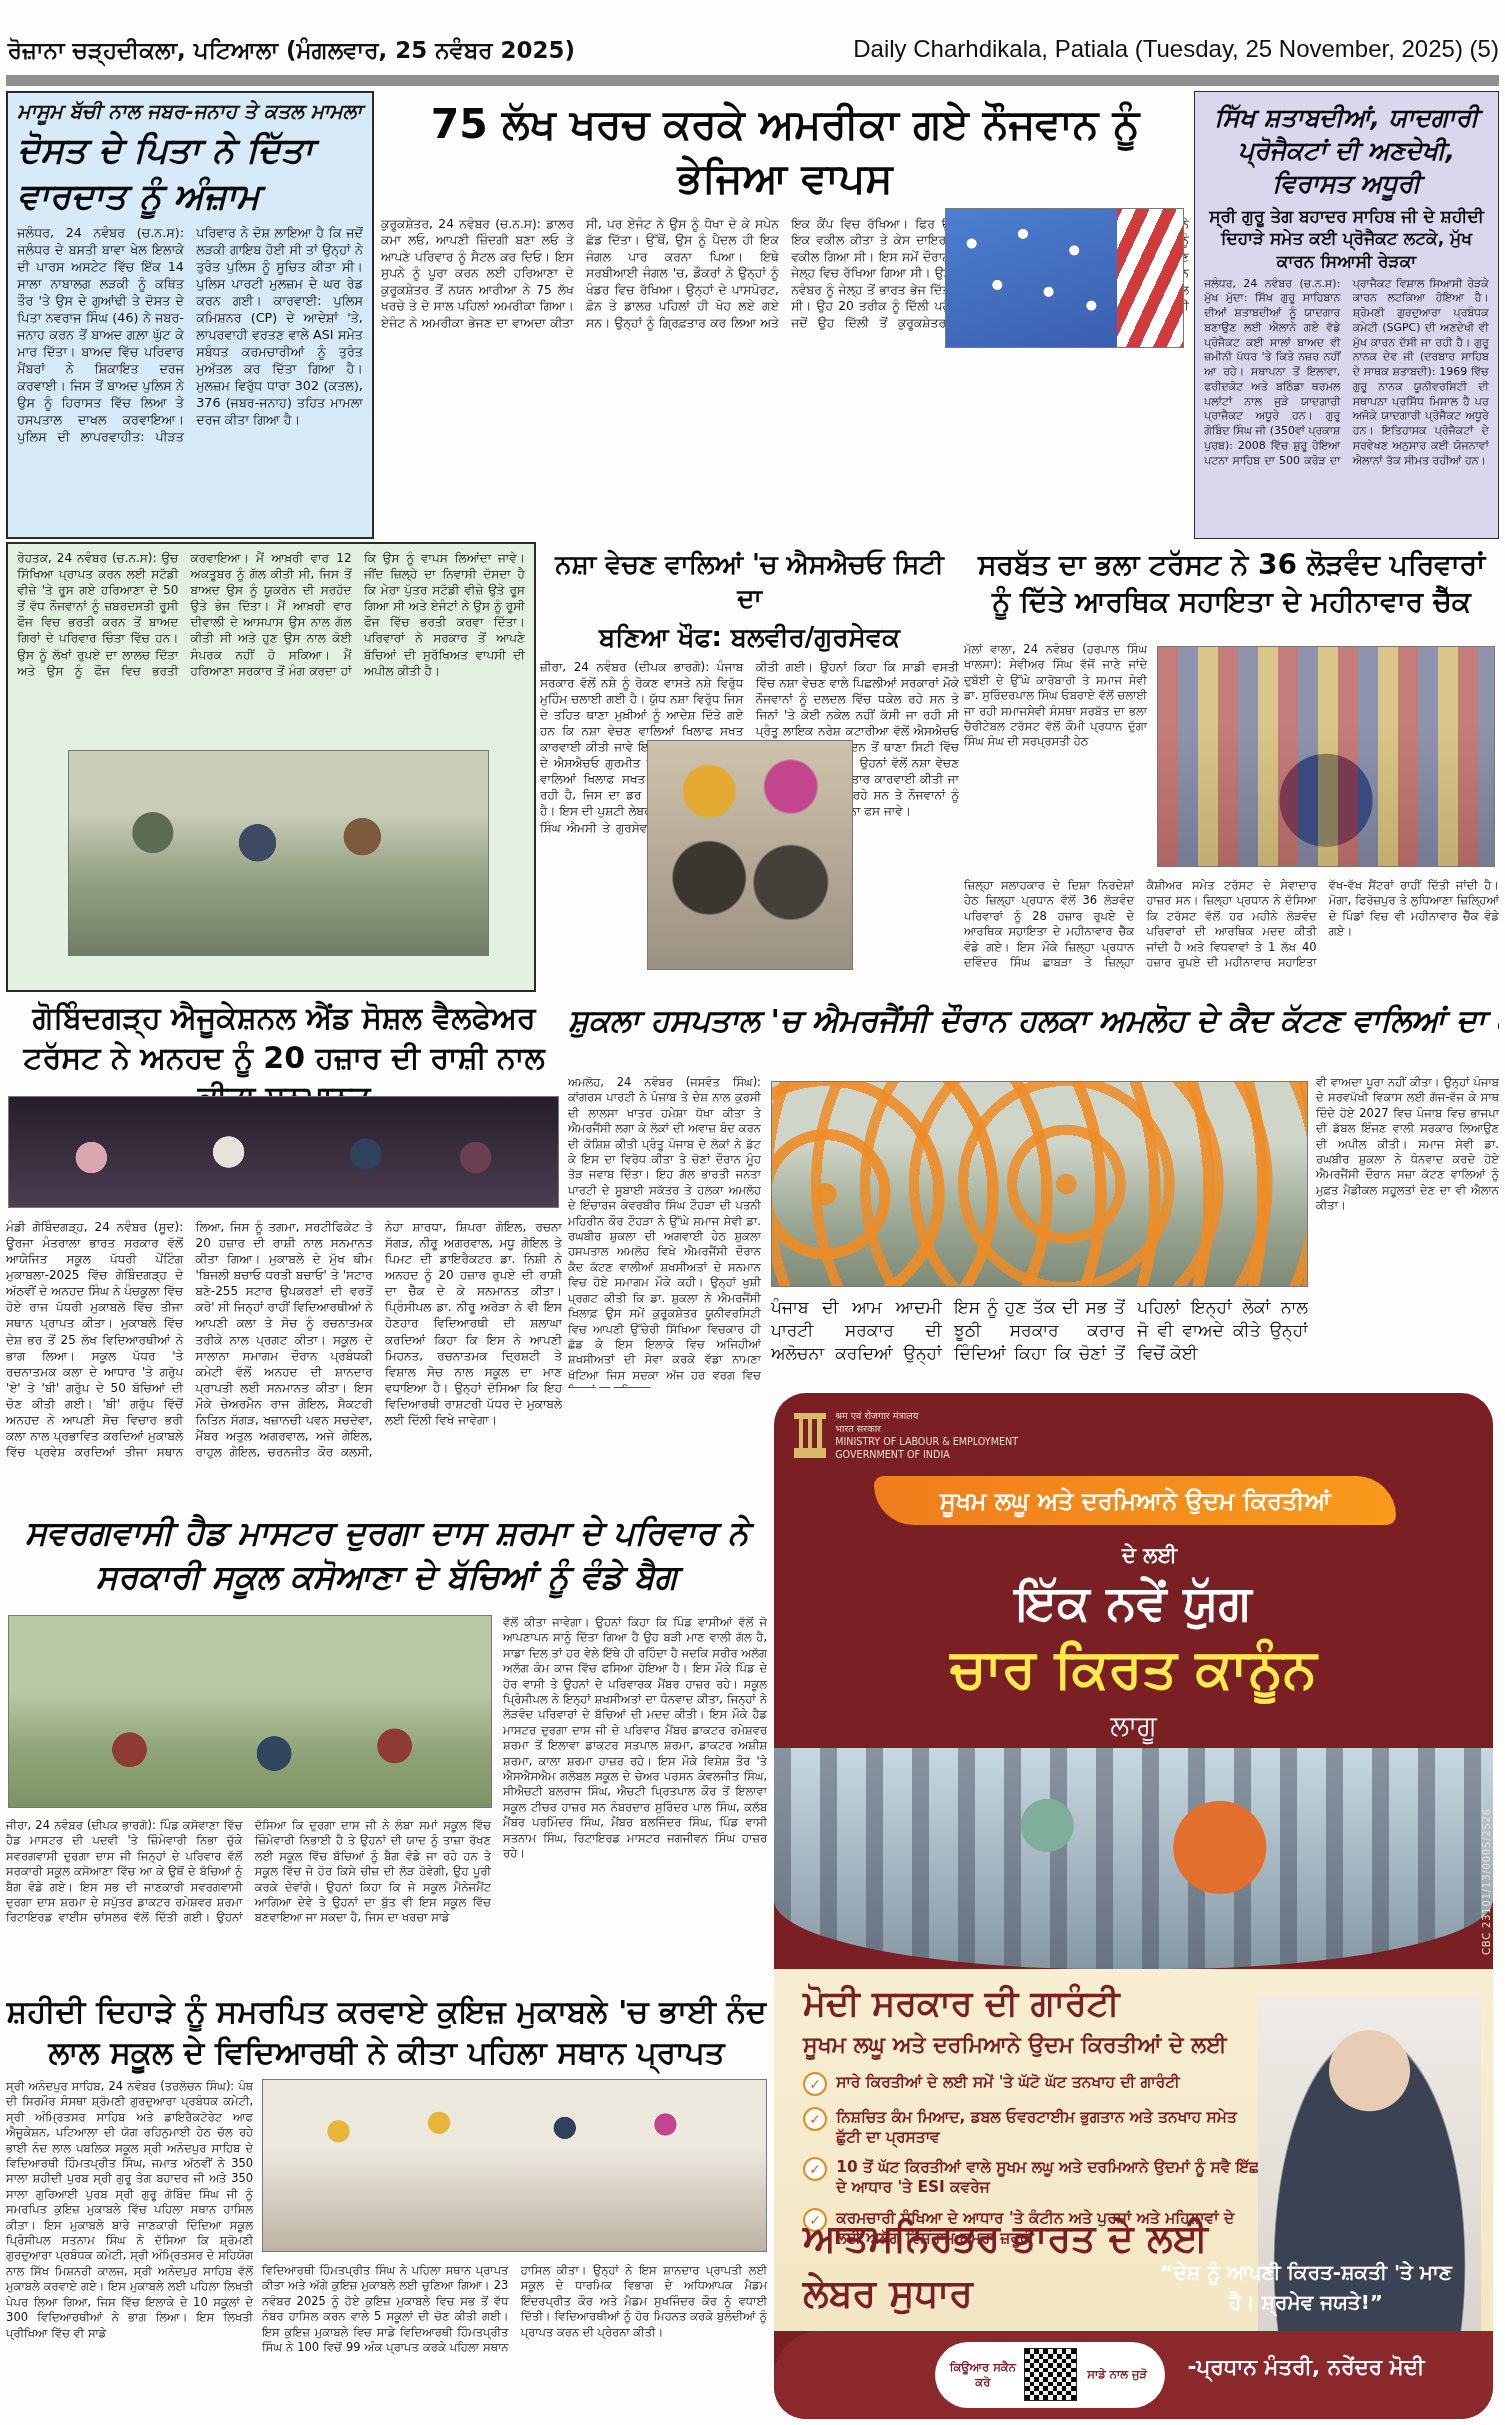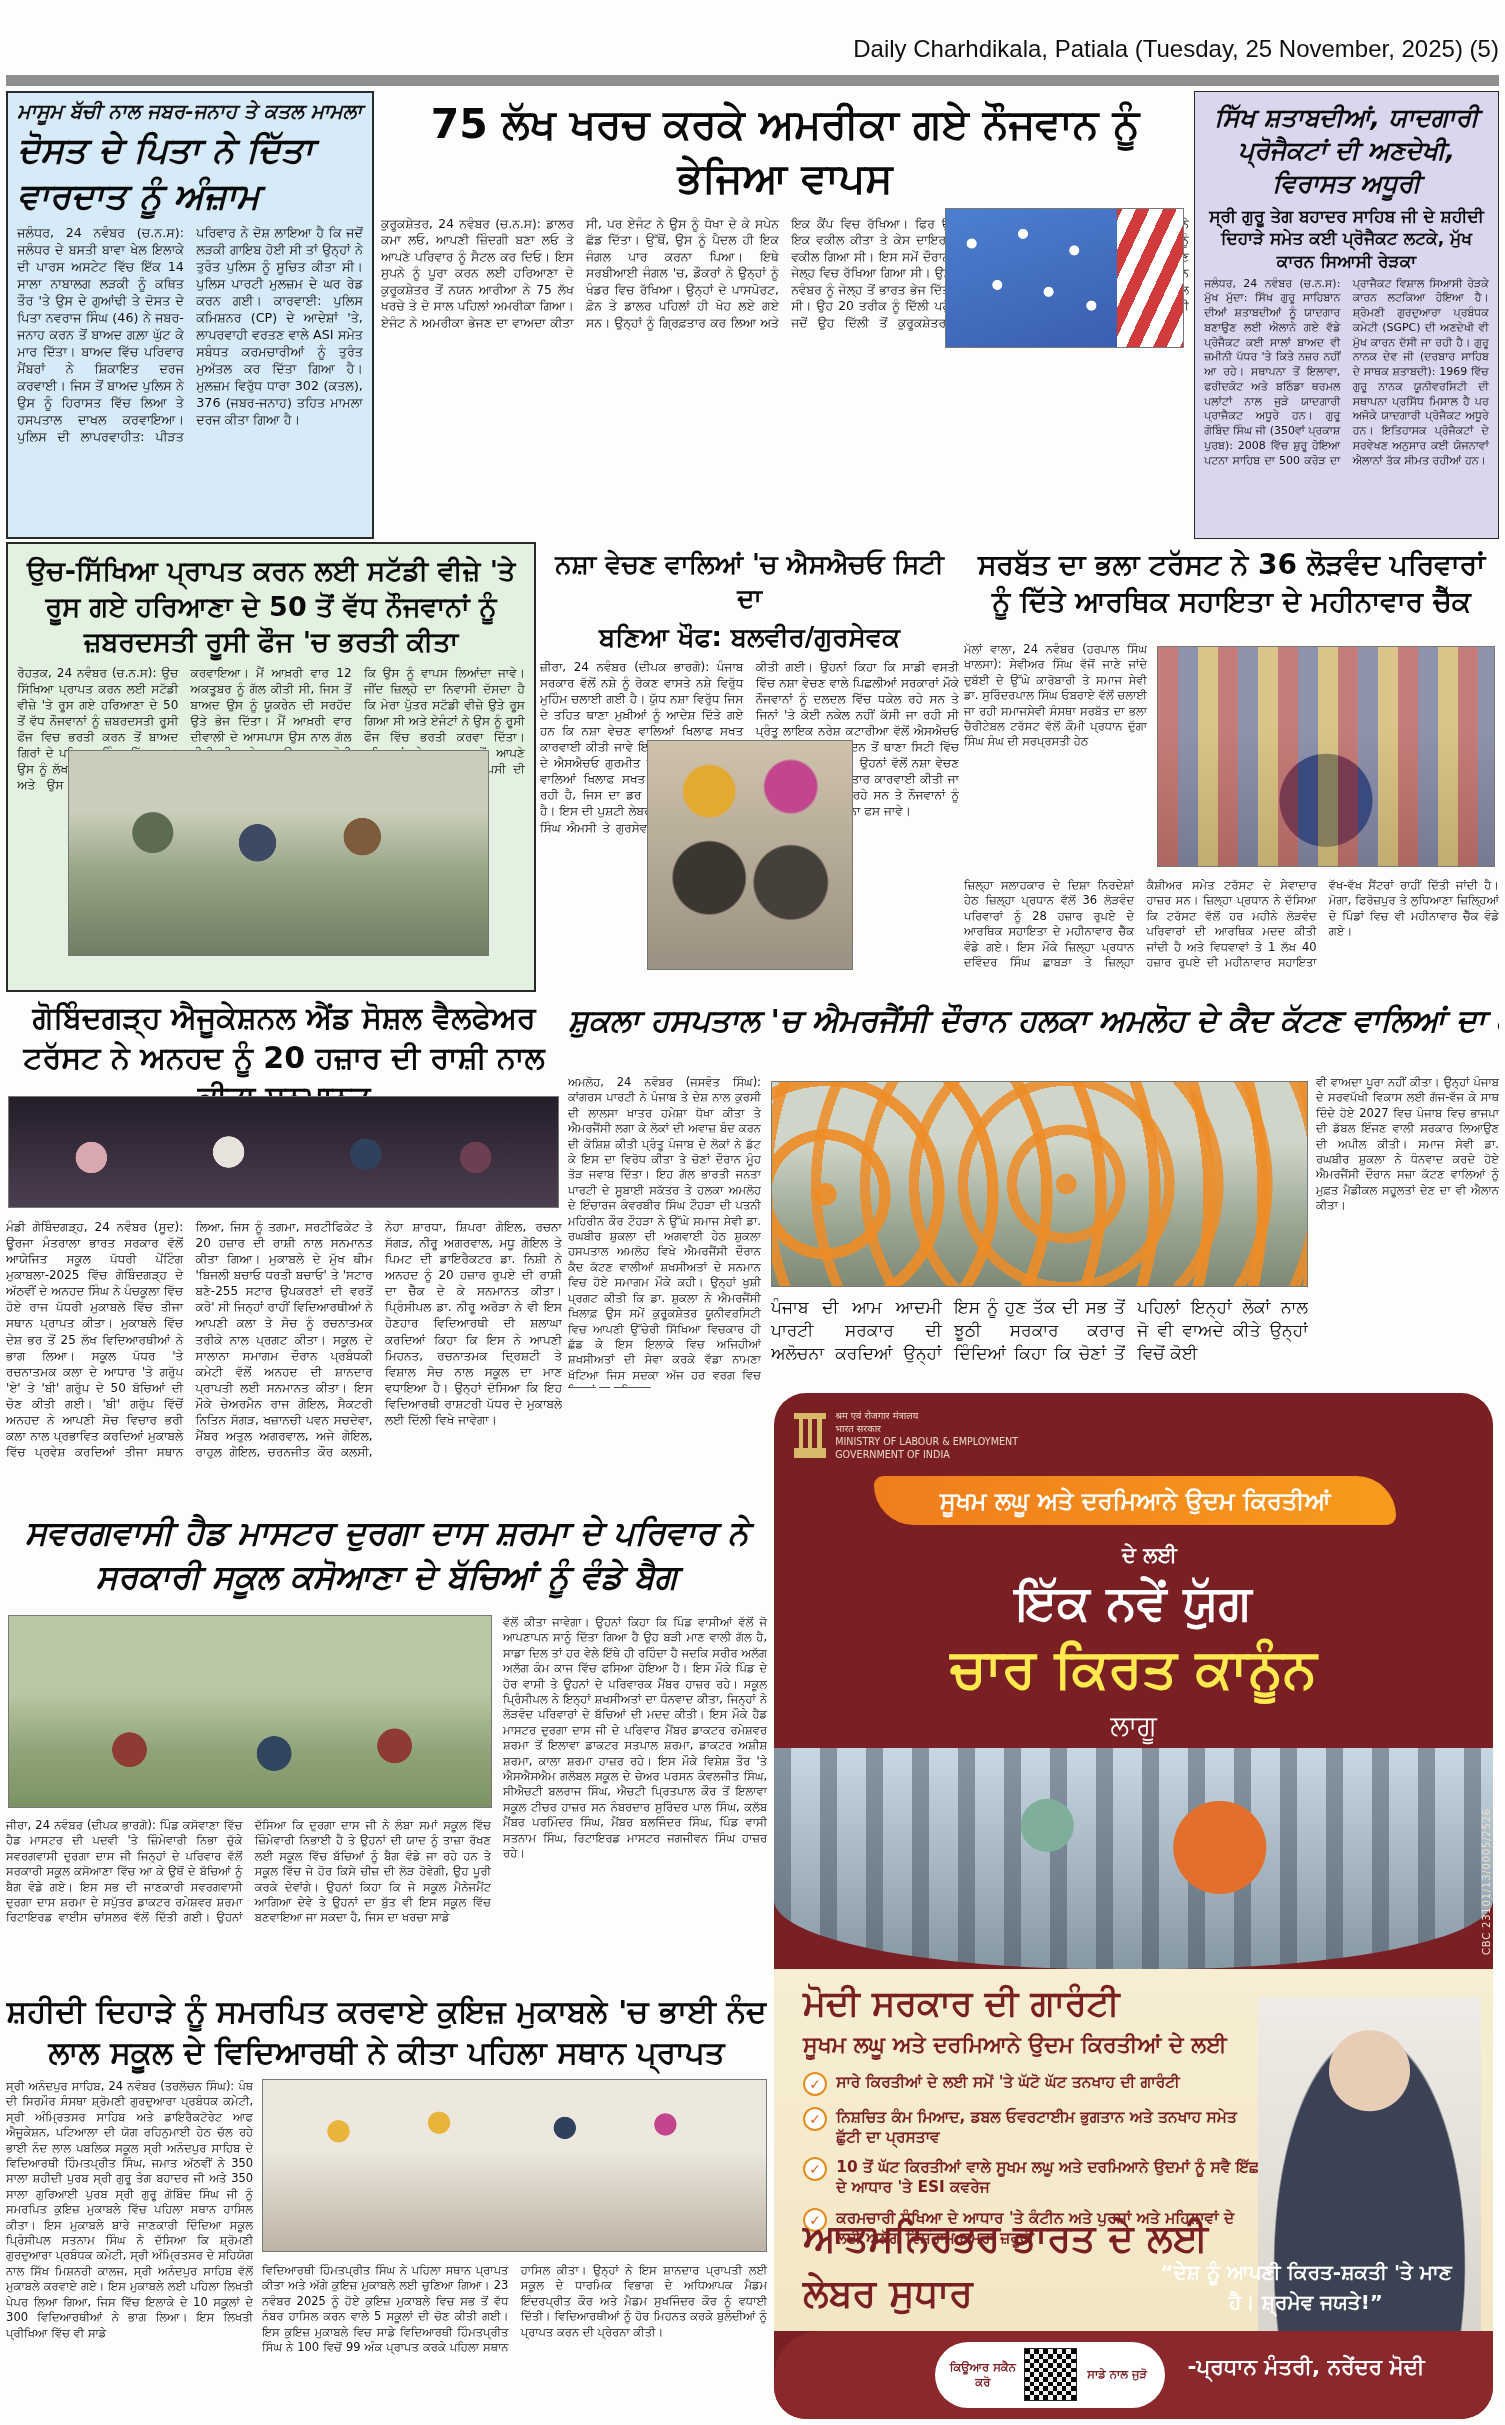--- a/index.html
+++ b/index.html
@@ -106,20 +106,21 @@
   .qrlabel{font-size:11.5px;font-weight:bold;color:#7a2024;line-height:1.3;text-align:center;width:71px;}
   .quote{position:absolute;right:26px;top:-74px;width:322px;text-align:center;color:#fff;font-weight:bold;font-size:20px;line-height:1.5;}
   .attrib{position:absolute;right:26px;top:23px;width:322px;text-align:center;color:#fff;font-weight:bold;font-size:21.5px;}
   .cbc{position:absolute;right:1.5px;top:415px;writing-mode:vertical-rl;transform:rotate(180deg);font-size:10px;color:#f0e2c8;letter-spacing:0.8px;}
 </style>
 </head>
 <body>
 
 <div class="page">
 
+  <div class="abs mast-left">ਰੋਜ਼ਾਨਾ ਚੜ੍ਹਦੀਕਲਾ, ਪਟਿਆਲਾ (ਮੰਗਲਵਾਰ, 25 ਨਵੰਬਰ 2025)</div>
   <div class="abs mast-right">Daily Charhdikala, Patiala (Tuesday, 25 November, 2025) (5)</div>
   <div class="abs mast-bar"></div>
 
   <section class="art boxed" style="left:6.1px;top:91px;width:368px;height:448px;background:#d6eaf7;">
     <div class="kicker">ਮਾਸੂਮ ਬੱਚੀ ਨਾਲ ਜਬਰ-ਜਨਾਹ ਤੇ ਕਤਲ ਮਾਮਲਾ</div>
     <h2 class="hl ital" style="font-size:35px;">ਦੋਸਤ ਦੇ ਪਿਤਾ ਨੇ ਦਿੱਤਾ ਵਾਰਦਾਤ ਨੂੰ ਅੰਜ਼ਾਮ</h2>
     <div class="body c2" style="height:270px;font-size:12.7px;">ਜਲੰਧਰ, 24 ਨਵੰਬਰ (ਚ.ਨ.ਸ): ਜਲੰਧਰ ਦੇ ਬਸਤੀ ਬਾਵਾ ਖੇਲ ਇਲਾਕੇ ਦੀ ਪਾਰਸ ਅਸਟੇਟ ਵਿੱਚ ਇੱਕ 14 ਸਾਲਾ ਨਾਬਾਲਗ ਲੜਕੀ ਨੂੰ ਕਥਿਤ ਤੌਰ 'ਤੇ ਉਸ ਦੇ ਗੁਆਂਢੀ ਤੇ ਦੋਸਤ ਦੇ ਪਿਤਾ ਨਵਰਾਜ ਸਿੰਘ (46) ਨੇ ਜਬਰ-ਜਨਾਹ ਕਰਨ ਤੋਂ ਬਾਅਦ ਗਲ਼ਾ ਘੁੱਟ ਕੇ ਮਾਰ ਦਿੱਤਾ। ਬਾਅਦ ਵਿੱਚ ਪਰਿਵਾਰ ਮੈਂਬਰਾਂ ਨੇ ਸ਼ਿਕਾਇਤ ਦਰਜ ਕਰਵਾਈ। ਜਿਸ ਤੋਂ ਬਾਅਦ ਪੁਲਿਸ ਨੇ ਉਸ ਨੂੰ ਹਿਰਾਸਤ ਵਿੱਚ ਲਿਆ ਤੇ ਹਸਪਤਾਲ ਦਾਖਲ ਕਰਵਾਇਆ। ਪੁਲਿਸ ਦੀ ਲਾਪਰਵਾਹੀਤ: ਪੀੜਤ ਪਰਿਵਾਰ ਨੇ ਦੋਸ਼ ਲਾਇਆ ਹੈ ਕਿ ਜਦੋਂ ਲੜਕੀ ਗਾਇਬ ਹੋਈ ਸੀ ਤਾਂ ਉਨ੍ਹਾਂ ਨੇ ਤੁਰੰਤ ਪੁਲਿਸ ਨੂੰ ਸੂਚਿਤ ਕੀਤਾ ਸੀ। ਪੁਲਿਸ ਪਾਰਟੀ ਮੁਲਜ਼ਮ ਦੇ ਘਰ ਰੇਡ ਕਰਨ ਗਈ। ਕਾਰਵਾਈ: ਪੁਲਿਸ ਕਮਿਸ਼ਨਰ (CP) ਦੇ ਆਦੇਸ਼ਾਂ 'ਤੇ, ਲਾਪਰਵਾਹੀ ਵਰਤਣ ਵਾਲੇ ASI ਸਮੇਤ ਸਬੰਧਤ ਕਰਮਚਾਰੀਆਂ ਨੂੰ ਤੁਰੰਤ ਮੁਅੱਤਲ ਕਰ ਦਿੱਤਾ ਗਿਆ ਹੈ। ਮੁਲਜ਼ਮ ਵਿਰੁੱਧ ਧਾਰਾ 302 (ਕਤਲ), 376 (ਜਬਰ-ਜਨਾਹ) ਤਹਿਤ ਮਾਮਲਾ ਦਰਜ ਕੀਤਾ ਗਿਆ ਹੈ।</div>
   </section>
 
   <section class="art" style="left:381px;top:91px;width:808px;height:448px;">
@@ -130,21 +131,20 @@
       </div>
   </section>
 
   <section class="art boxed" style="left:1194px;top:91px;width:305px;height:448px;background:#d9d6ee;border-width:1.5px;">
     <h2 class="hl ital ctr" style="font-size:25px;">ਸਿੱਖ ਸ਼ਤਾਬਦੀਆਂ, ਯਾਦਗਾਰੀ ਪ੍ਰੋਜੈਕਟਾਂ ਦੀ ਅਣਦੇਖੀ, ਵਿਰਾਸਤ ਅਧੂਰੀ</h2>
     <div class="hl ctr" style="font-size:17px;">ਸ੍ਰੀ ਗੁਰੂ ਤੇਗ ਬਹਾਦਰ ਸਾਹਿਬ ਜੀ ਦੇ ਸ਼ਹੀਦੀ ਦਿਹਾੜੇ ਸਮੇਤ ਕਈ ਪ੍ਰੋਜੈਕਟ ਲਟਕੇ, ਮੁੱਖ ਕਾਰਨ ਸਿਆਸੀ ਰੇੜਕਾ</div>
     <div class="body c2" style="height:269px;font-size:11px;">ਜਲੰਧਰ, 24 ਨਵੰਬਰ (ਚ.ਨ.ਸ): ਮੁੱਖ ਮੁੱਦਾ: ਸਿੱਖ ਗੁਰੂ ਸਾਹਿਬਾਨ ਦੀਆਂ ਸ਼ਤਾਬਦੀਆਂ ਨੂੰ ਯਾਦਗਾਰ ਬਣਾਉਣ ਲਈ ਐਲਾਨੇ ਗਏ ਵੱਡੇ ਪ੍ਰੋਜੈਕਟ ਕਈ ਸਾਲਾਂ ਬਾਅਦ ਵੀ ਜ਼ਮੀਨੀ ਪੱਧਰ 'ਤੇ ਕਿਤੇ ਨਜ਼ਰ ਨਹੀਂ ਆ ਰਹੇ। ਸਥਾਪਨਾ ਤੋਂ ਇਲਾਵਾ, ਫਰੀਦਕੋਟ ਅਤੇ ਬਠਿੰਡਾ ਥਰਮਲ ਪਲਾਂਟਾਂ ਨਾਲ ਜੁੜੇ ਯਾਦਗਾਰੀ ਪ੍ਰਾਜੈਕਟ ਅਧੂਰੇ ਹਨ। ਗੁਰੂ ਗੋਬਿੰਦ ਸਿੰਘ ਜੀ (350ਵਾਂ ਪ੍ਰਕਾਸ਼ ਪੁਰਬ): 2008 ਵਿੱਚ ਸ਼ੁਰੂ ਹੋਇਆ ਪਟਨਾ ਸਾਹਿਬ ਦਾ 500 ਕਰੋੜ ਦਾ ਪ੍ਰਾਜੈਕਟ ਵਿਸ਼ਾਲ ਸਿਆਸੀ ਰੇੜਕੇ ਕਾਰਨ ਲਟਕਿਆ ਹੋਇਆ ਹੈ। ਸ਼੍ਰੋਮਣੀ ਗੁਰਦੁਆਰਾ ਪ੍ਰਬੰਧਕ ਕਮੇਟੀ (SGPC) ਦੀ ਅਣਦੇਖੀ ਵੀ ਮੁੱਖ ਕਾਰਨ ਦੱਸੀ ਜਾ ਰਹੀ ਹੈ। ਗੁਰੂ ਨਾਨਕ ਦੇਵ ਜੀ (ਦਰਬਾਰ ਸਾਹਿਬ ਦੇ ਸਾਥਕ ਸ਼ਤਾਬਦੀ): 1969 ਵਿੱਚ ਗੁਰੂ ਨਾਨਕ ਯੂਨੀਵਰਸਿਟੀ ਦੀ ਸਥਾਪਨਾ ਪ੍ਰਸਿੱਧ ਮਿਸਾਲ ਹੈ ਪਰ ਅਜੋਕੇ ਯਾਦਗਾਰੀ ਪ੍ਰੋਜੈਕਟ ਅਧੂਰੇ ਹਨ। ਇਤਿਹਾਸਕ ਪ੍ਰੋਜੈਕਟਾਂ ਦੇ ਸਰਵੇਖਣ ਅਨੁਸਾਰ ਕਈ ਯੋਜਨਾਵਾਂ ਐਲਾਨਾਂ ਤੱਕ ਸੀਮਤ ਰਹੀਆਂ ਹਨ।</div>
   </section>
 
   <section class="art boxed" style="left:6.1px;top:542px;width:530px;height:450px;background:#e3f1e0;">
-    <h2 class="hl ctr" style="font-size:27px;">ਉਚ-ਸਿੱਖਿਆ ਪ੍ਰਾਪਤ ਕਰਨ ਲਈ ਸਟੱਡੀ ਵੀਜ਼ੇ 'ਤੇ ਰੂਸ ਗਏ ਹਰਿਆਣਾ ਦੇ 50 ਤੋਂ ਵੱਧ ਨੌਜਵਾਨਾਂ ਨੂੰ ਜ਼ਬਰਦਸਤੀ ਰੂਸੀ ਫੌਜ 'ਚ ਭਰਤੀ ਕੀਤਾ</h2>
     <div class="body c3" style="height:322px;font-size:12px;">ਰੋਹਤਕ, 24 ਨਵੰਬਰ (ਚ.ਨ.ਸ): ਉਚ ਸਿੱਖਿਆ ਪ੍ਰਾਪਤ ਕਰਨ ਲਈ ਸਟੱਡੀ ਵੀਜ਼ੇ 'ਤੇ ਰੂਸ ਗਏ ਹਰਿਆਣਾ ਦੇ 50 ਤੋਂ ਵੱਧ ਨੌਜਵਾਨਾਂ ਨੂੰ ਜ਼ਬਰਦਸਤੀ ਰੂਸੀ ਫੌਜ ਵਿਚ ਭਰਤੀ ਕਰਨ ਤੋਂ ਬਾਅਦ ਗਿਰਾਂ ਦੇ ਪਰਿਵਾਰ ਚਿੰਤਾ ਵਿੱਚ ਹਨ। ਉਸ ਨੂੰ ਲੱਖਾਂ ਰੁਪਏ ਦਾ ਲਾਲਚ ਦਿੱਤਾ ਅਤੇ ਉਸ ਨੂੰ ਫੌਜ ਵਿਚ ਭਰਤੀ ਕਰਵਾਇਆ। ਮੈਂ ਆਖ਼ਰੀ ਵਾਰ 12 ਅਕਤੂਬਰ ਨੂੰ ਗੱਲ ਕੀਤੀ ਸੀ, ਜਿਸ ਤੋਂ ਬਾਅਦ ਉਸ ਨੂੰ ਯੂਕਰੇਨ ਦੀ ਸਰਹੱਦ ਉਤੇ ਭੇਜ ਦਿੱਤਾ। ਮੈਂ ਆਖ਼ਰੀ ਵਾਰ ਦੀਵਾਲੀ ਦੇ ਆਸਪਾਸ ਉਸ ਨਾਲ ਗੱਲ ਕੀਤੀ ਸੀ ਅਤੇ ਹੁਣ ਉਸ ਨਾਲ ਕੋਈ ਸੰਪਰਕ ਨਹੀਂ ਹੋ ਸਕਿਆ। ਮੈਂ ਹਰਿਆਣਾ ਸਰਕਾਰ ਤੋਂ ਮੰਗ ਕਰਦਾ ਹਾਂ ਕਿ ਉਸ ਨੂੰ ਵਾਪਸ ਲਿਆਂਦਾ ਜਾਵੇ। ਜੀਂਦ ਜ਼ਿਲ੍ਹੇ ਦਾ ਨਿਵਾਸੀ ਦੱਸਦਾ ਹੈ ਕਿ ਮੇਰਾ ਪੁੱਤਰ ਸਟੱਡੀ ਵੀਜ਼ੇ ਉਤੇ ਰੂਸ ਗਿਆ ਸੀ ਅਤੇ ਏਜੰਟਾਂ ਨੇ ਉਸ ਨੂੰ ਰੂਸੀ ਫੌਜ ਵਿੱਚ ਭਰਤੀ ਕਰਵਾ ਦਿੱਤਾ। ਪਰਿਵਾਰਾਂ ਨੇ ਸਰਕਾਰ ਤੋਂ ਆਪਣੇ ਬੱਚਿਆਂ ਦੀ ਸੁਰੱਖਿਅਤ ਵਾਪਸੀ ਦੀ ਅਪੀਲ ਕੀਤੀ ਹੈ।</div>
     <div class="photo ph-crowd" style="left:60px;top:206px;width:421px;height:206px;"></div>
   </section>
 
   <section class="art" style="left:540px;top:542px;width:419px;height:450px;">
     <h2 class="hl ctr" style="font-size:26px;margin-top:4.6px;">ਨਸ਼ਾ ਵੇਚਣ ਵਾਲਿਆਂ 'ਚ ਐਸਐਚਓ ਸਿਟੀ ਦਾ</h2>
     <h2 class="hl ctr" style="font-size:26px;margin-top:0;">ਬਣਿਆ ਖੌਫ: ਬਲਵੀਰ/ਗੁਰਸੇਵਕ</h2>
     <div class="body c2" style="height:330px;font-size:12px;">ਜ਼ੀਰਾ, 24 ਨਵੰਬਰ (ਦੀਪਕ ਭਾਰਗੋ): ਪੰਜਾਬ ਸਰਕਾਰ ਵੱਲੋਂ ਨਸ਼ੇ ਨੂੰ ਰੋਕਣ ਵਾਸਤੇ ਨਸ਼ੇ ਵਿਰੁੱਧ ਮੁਹਿੰਮ ਚਲਾਈ ਗਈ ਹੈ। ਯੁੱਧ ਨਸ਼ਾ ਵਿਰੁੱਧ ਜਿਸ ਦੇ ਤਹਿਤ ਥਾਣਾ ਮੁਖ਼ੀਆਂ ਨੂੰ ਆਦੇਸ਼ ਦਿੱਤੇ ਗਏ ਹਨ ਕਿ ਨਸ਼ਾ ਵੇਚਣ ਵਾਲਿਆਂ ਖਿਲਾਫ ਸਖਤ ਕਾਰਵਾਈ ਕੀਤੀ ਜਾਵੇ ਇਸੇ ਤਹਿਤ ਥਾਣਾ ਸਿਟੀ ਦੇ ਐਸਐਚਓ ਗੁਰਮੀਤ ਸਿੰਘ ਵੱਲੋਂ ਨਸ਼ਾ ਵੇਚਣ ਵਾਲਿਆਂ ਖਿਲਾਫ ਸਖਤ ਕਾਰਵਾਈ ਕੀਤੀ ਜਾ ਰਹੀ ਹੈ, ਜਿਸ ਦਾ ਡਰ ਵਿੱਚ ਬਣਿਆ ਹੋਇਆ ਹੈ। ਇਸ ਦੀ ਪੁਸ਼ਟੀ ਲੇਬਰ ਯੂਨੀਅਨ ਦੇ ਬਲਵੀਰ ਸਿੰਘ ਐਮਸੀ ਤੇ ਗੁਰਸੇਵਕ ਸਿੰਘ ਪ੍ਰਧਾਨ ਵੱਲੋਂ ਕੀਤੀ ਗਈ। ਉਹਨਾਂ ਕਿਹਾ ਕਿ ਸਾਡੀ ਵਸਤੀ ਵਿੱਚ ਨਸ਼ਾ ਵੇਚਣ ਵਾਲੇ ਪਿਛਲੀਆਂ ਸਰਕਾਰਾਂ ਮੌਕੇ ਨੌਜਵਾਨਾਂ ਨੂੰ ਦਲਦਲ ਵਿੱਚ ਧਕੇਲ ਰਹੇ ਸਨ ਤੇ ਜਿਨਾਂ 'ਤੇ ਕੋਈ ਨਕੇਲ ਨਹੀਂ ਕੱਸੀ ਜਾ ਰਹੀ ਸੀ ਪ੍ਰੰਤੂ ਲਾਇਕ ਨਰੇਸ਼ ਕਟਾਰੀਆ ਵੱਲੋਂ ਐਸਐਚਓ ਗੁਰਮੀਤ ਸਿੰਘ ਜਿਸ ਦਿਨ ਤੋਂ ਥਾਣਾ ਸਿਟੀ ਵਿੱਚ ਤੈਨਾਤ ਕੀਤੇ ਗਏ ਹਨ। ਉਹਨਾਂ ਵੱਲੋਂ ਨਸ਼ਾ ਵੇਚਣ ਵਾਲਿਆਂ ਖਿਲਾਫ ਲਗਾਤਾਰ ਕਾਰਵਾਈ ਕੀਤੀ ਜਾ ਰਹੀ ਹੈ ਜੋ ਨਸ਼ਾ ਵੇਚ ਰਹੇ ਸਨ ਤੇ ਨੌਜਵਾਨਾਂ ਨੂੰ ਨਸ਼ੇ ਦੀ ਦਲਦਲ ਵਿਚ ਨਾ ਫਸ ਜਾਵੇ।</div>
     <div class="photo ph-sho" style="left:107px;top:198px;width:206px;height:230px;"></div>
   </section>

